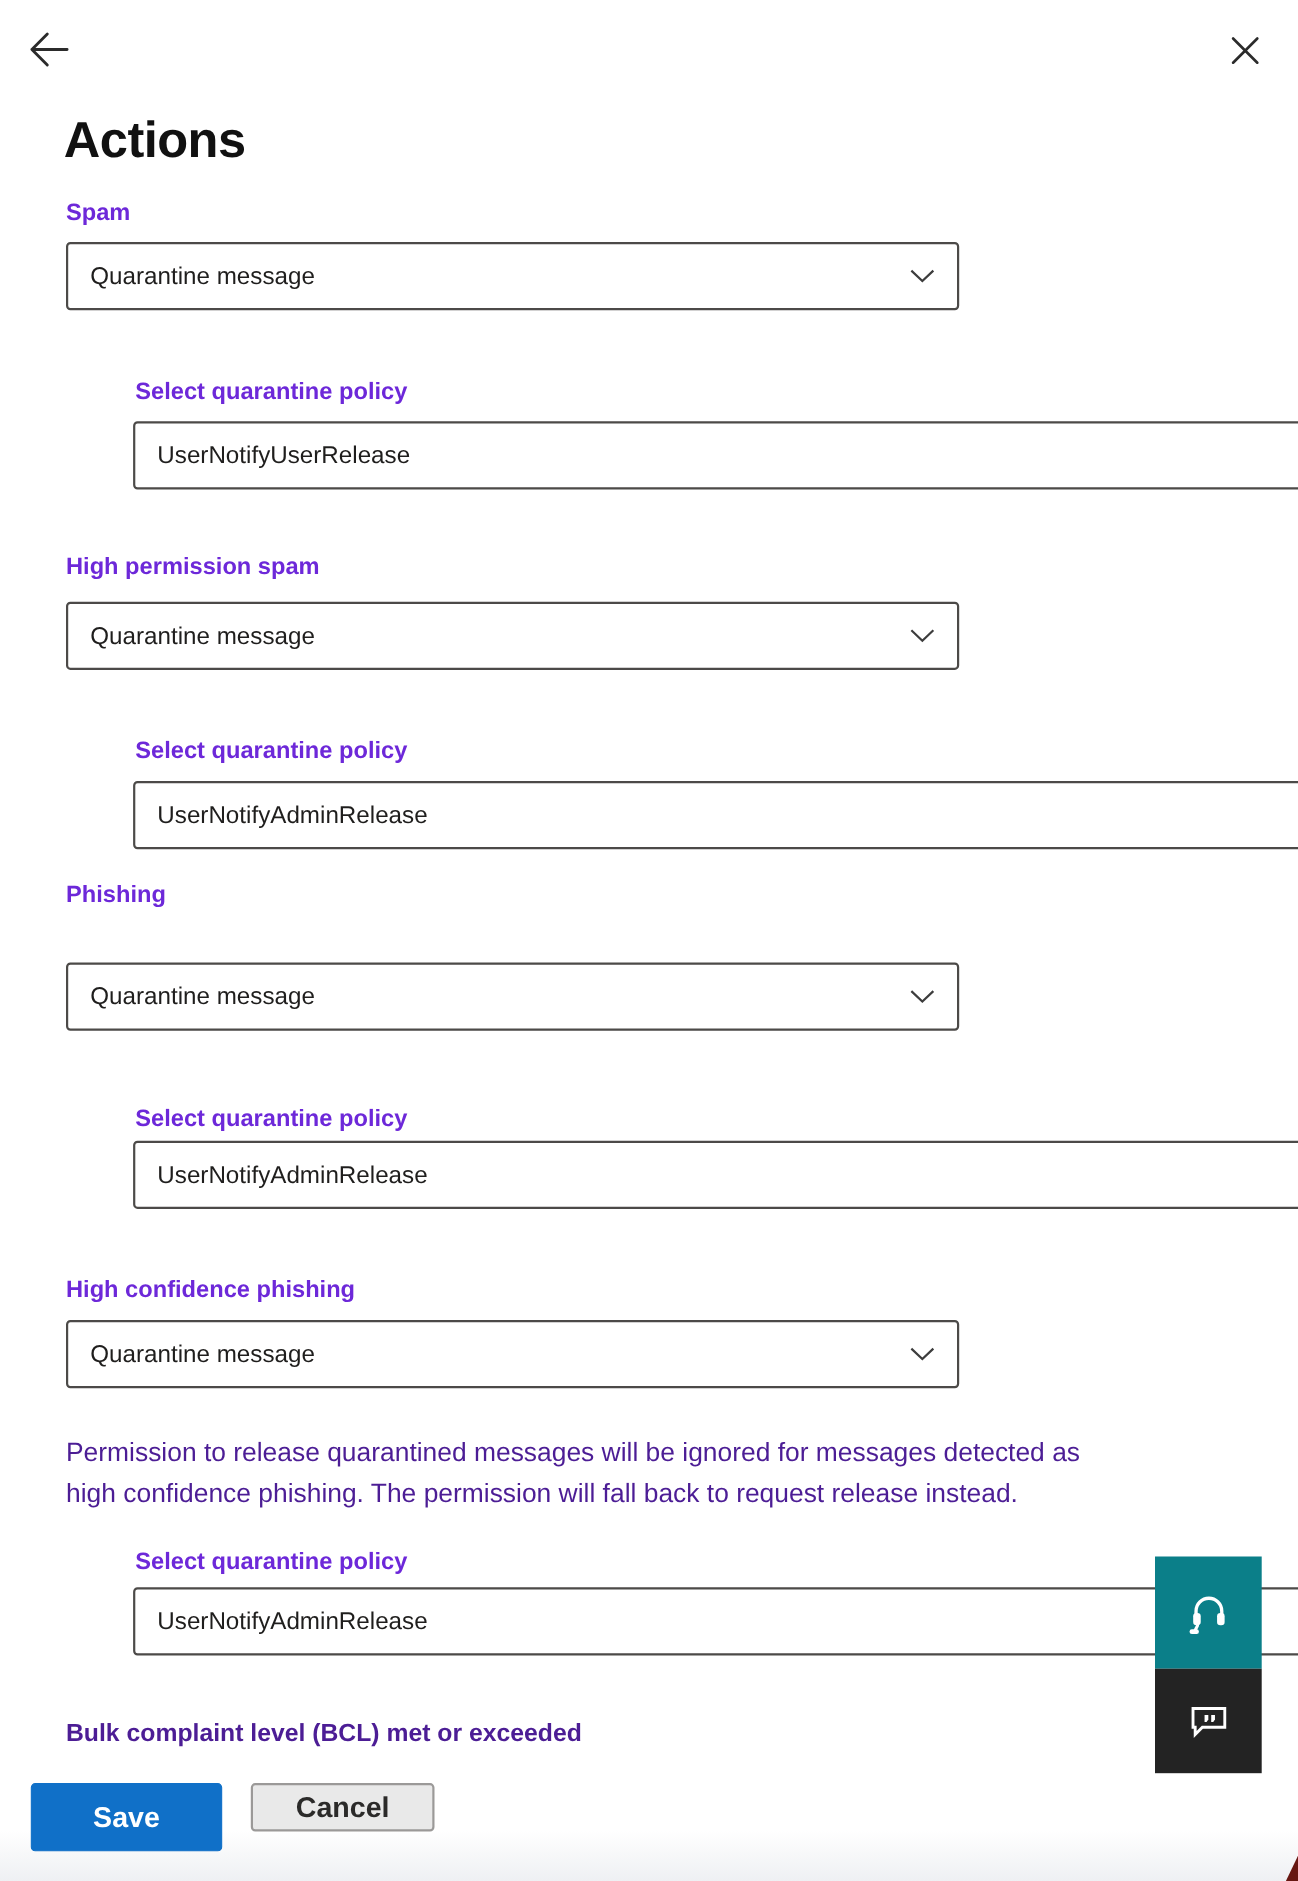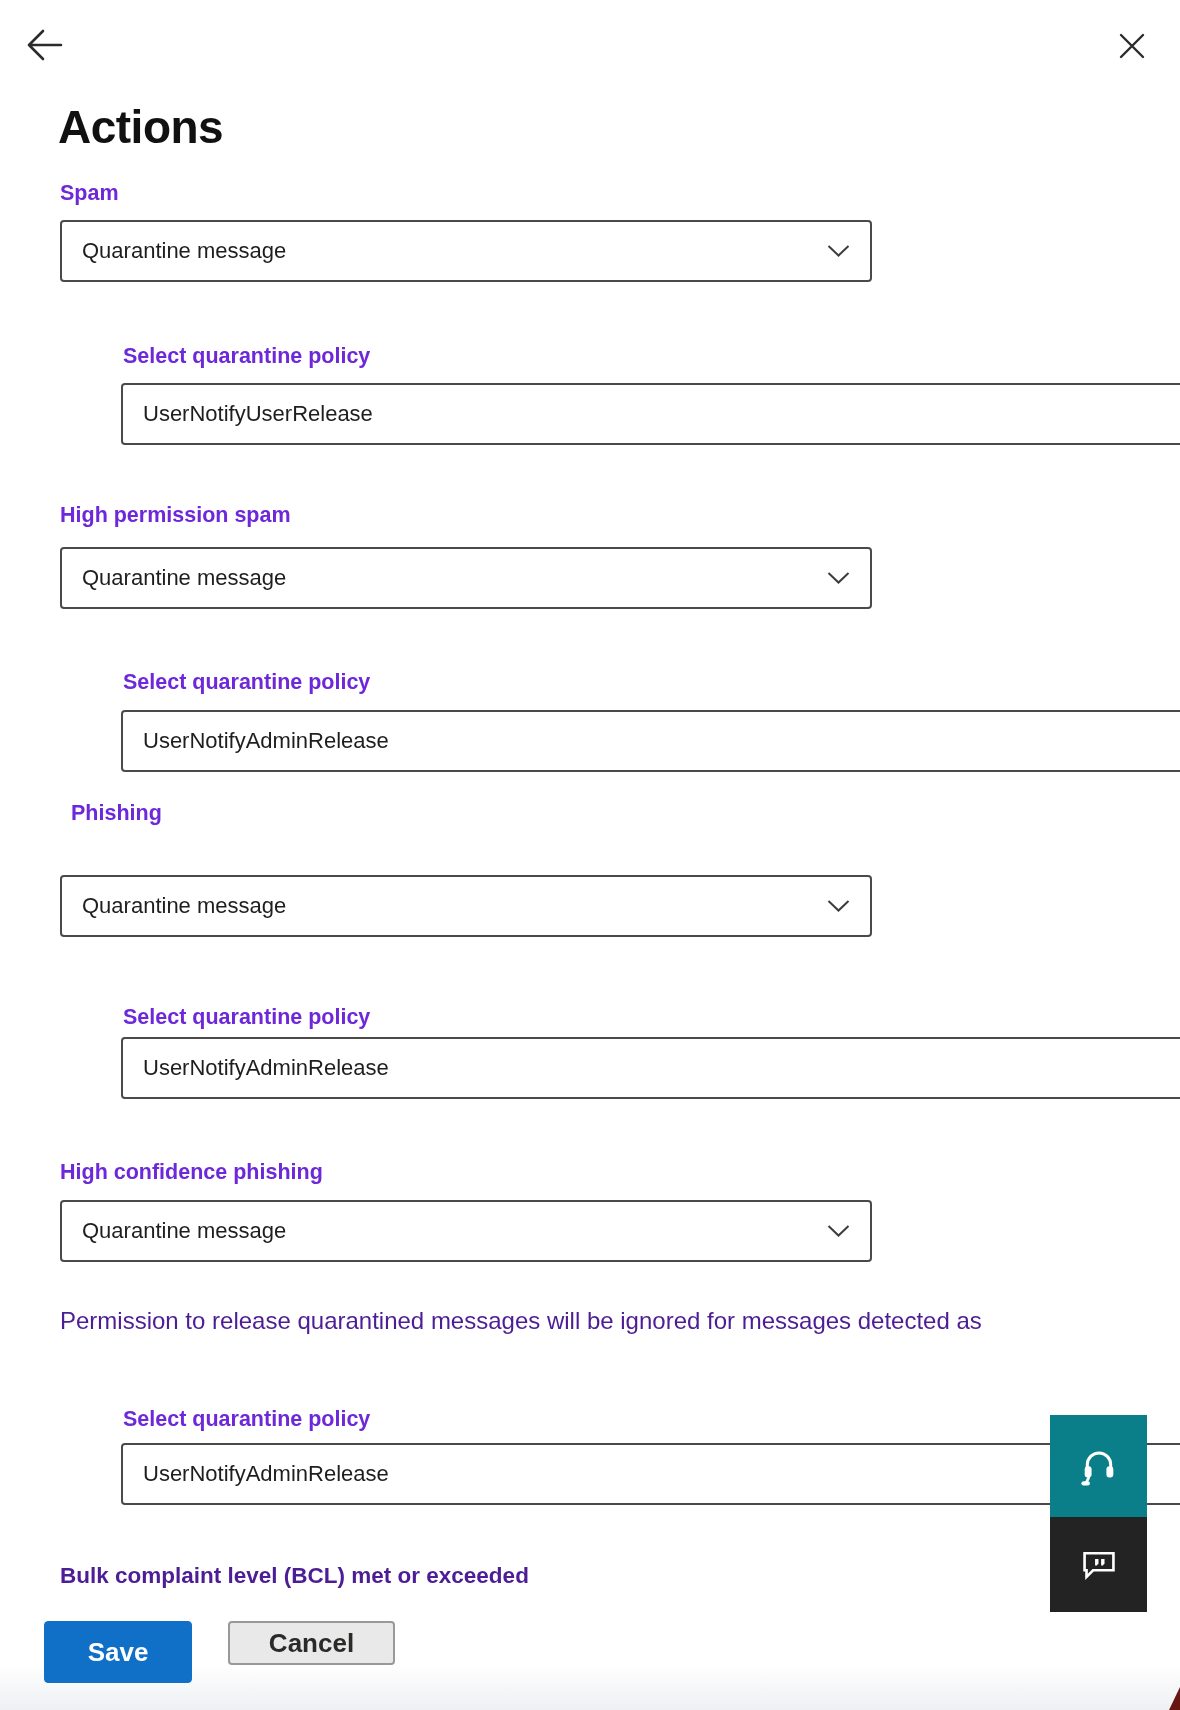--- a/index.html
+++ b/index.html
@@ -25,21 +25,21 @@
   
   .note-line{font-size:24px;color:#4c1d95;white-space:nowrap;line-height:37px;}
   
   .clipped-label{font-size:22.5px;font-weight:600;color:#4c1d95;white-space:nowrap;z-index:1;}
   
   .footer{
     position:absolute;left:0;top:1589px;width:1180px;height:121px;z-index:2;
     background:linear-gradient(180deg,#ffffff 0%,#ffffff 62%,#eef0f3 100%);
   }
   .btn{border-radius:4px;font-family:"Liberation Sans",sans-serif;font-size:26px;font-weight:600;cursor:pointer;box-sizing:border-box;}
-  .btn-save{position:absolute;left:44px;top:32px;width:148px;height:62px;background:#1070c8;border:1px solid #1070c8;color:#ffffff;}
+  .btn-save{position:absolute;left:28px;top:32px;width:174px;height:62px;background:#1070c8;border:1px solid #1070c8;color:#ffffff;}
   .btn-cancel{position:absolute;left:228px;top:32px;width:167px;height:44px;background:#e9e9e9;border:2px solid #9b9998;color:#2b2a29;}
   
   .widget{position:absolute;left:1050px;width:97px;border:none;cursor:pointer;z-index:3;display:flex;align-items:center;justify-content:center;line-height:0;}
   .widget-headset{top:1415px;height:102px;background:#0b7f89;}
   .widget-chat{top:1517px;height:95px;background:#232323;}
   
   .corner-sliver{
     position:absolute;right:0;bottom:0;width:11px;height:23px;background:#671712;z-index:4;
     clip-path:polygon(100% 0, 100% 100%, 0 100%);
   }
@@ -100,21 +100,21 @@
   <div class="abs field-label" style="left:123px;top:670px;">Select quarantine policy</div>
   <div class="dropdown dd-inner" style="top:710px;">
     <span class="dd-value">UserNotifyAdminRelease</span>
     <span class="chev">
       <svg width="23" height="13" viewBox="0 0 23 13">
           <path d="M1.5 1.5 L11.5 11 L21.5 1.5" fill="none" stroke="#3d3d3d" stroke-width="2"></path>
         </svg>
     </span>
   </div>
 
-  <div class="abs field-label" style="left:60px;top:801px;margin-left:11px;">Phishing</div>
+  <div class="abs field-label" style="left:60px;top:801px;">Phishing</div>
   <div class="dropdown dd-outer" style="top:875px;">
     <span class="dd-value">Quarantine message</span>
     <span class="chev">
       <svg width="23" height="13" viewBox="0 0 23 13">
           <path d="M1.5 1.5 L11.5 11 L21.5 1.5" fill="none" stroke="#3d3d3d" stroke-width="2"></path>
         </svg>
     </span>
   </div>
 
   <div class="abs field-label" style="left:123px;top:1005px;">Select quarantine policy</div>
@@ -132,20 +132,21 @@
     <span class="dd-value">Quarantine message</span>
     <span class="chev">
       <svg width="23" height="13" viewBox="0 0 23 13">
           <path d="M1.5 1.5 L11.5 11 L21.5 1.5" fill="none" stroke="#3d3d3d" stroke-width="2"></path>
         </svg>
     </span>
   </div>
 
   <div class="abs" style="left:60px;top:1302px;">
     <div class="note-line">Permission to release quarantined messages will be ignored for messages detected as</div>
+    <div class="note-line">high confidence phishing. The permission will fall back to request release instead.</div>
   </div>
 
   <div class="abs field-label" style="left:123px;top:1407px;">Select quarantine policy</div>
   <div class="dropdown dd-inner" style="top:1443px;">
     <span class="dd-value">UserNotifyAdminRelease</span>
     <span class="chev">
       <svg width="23" height="13" viewBox="0 0 23 13">
           <path d="M1.5 1.5 L11.5 11 L21.5 1.5" fill="none" stroke="#3d3d3d" stroke-width="2"></path>
         </svg>
     </span>

